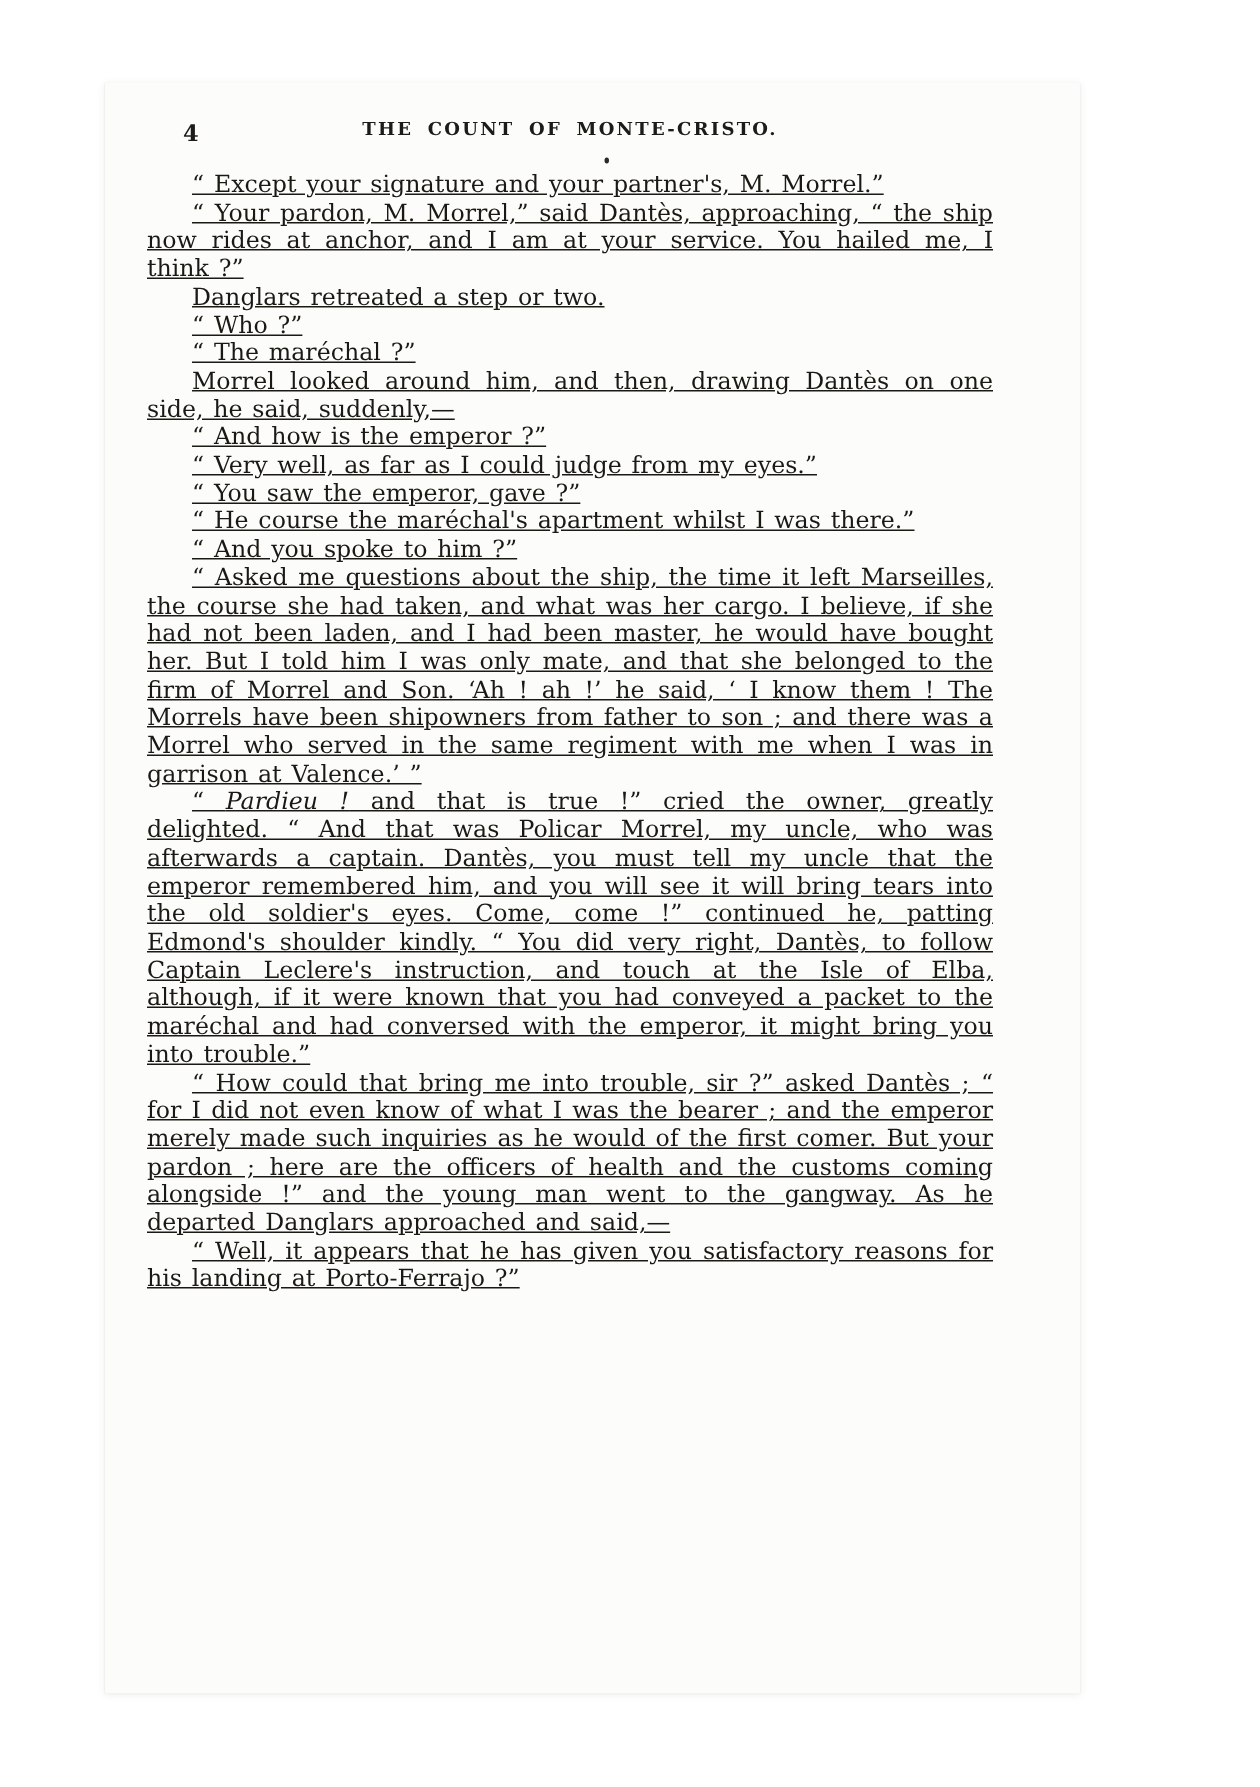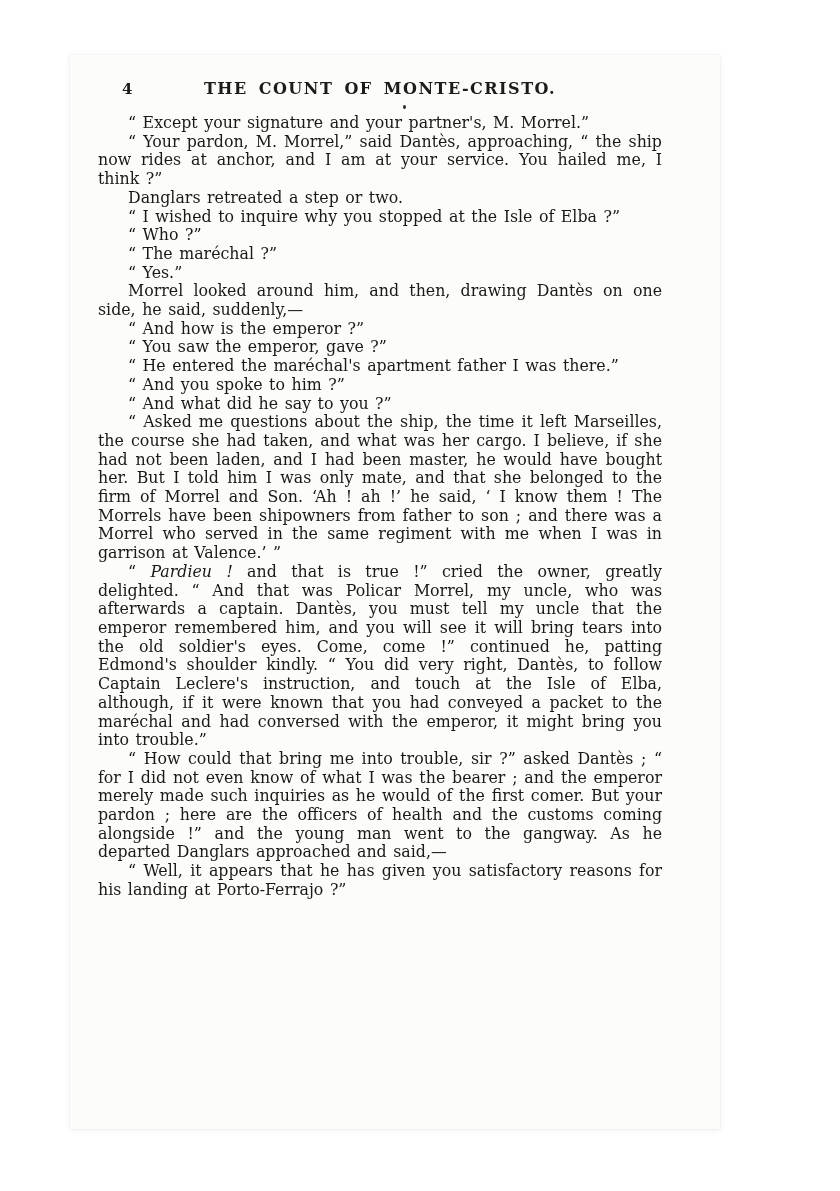--- a/index.html
+++ b/index.html
@@ -36,21 +36,21 @@
     position: absolute;
     left: 24px;
     top: 1px;
     font-weight: bold;
     font-size: 15px;
   }
   .running-title {
     display: block;
     text-align: center;
     font-weight: bold;
-    font-size: 16px;
+    font-size: 12px;
     letter-spacing: 1.5px;
     word-spacing: 4px;
     white-space: nowrap;
   }
   .speck {
     position: absolute;
     left: 333px;
     top: 50px;
     width: 3px;
     height: 4px;
@@ -62,20 +62,21 @@
     font-size: 15.8px;
     line-height: 18.7px;
     text-align: justify;
     color: #1a1914;
     word-spacing: 1.5px;
   }
   .body-text p {
     margin: 0;
     padding: 0;
     text-indent: 30px;
+    text-decoration: underline;
   }
   .it {
     font-style: italic;
   }
 </style>
 </head>
 <body>
 
 <div class="canvas">
   <div class="page">
@@ -84,30 +85,28 @@
       <span class="page-num">4</span>
       <span class="running-title">THE COUNT OF MONTE-CRISTO.</span>
     </div>
 
     <div class="speck"></div>
 
     <div class="body-text">
       <p>“ Except your signature and your partner's, M. Morrel.”</p>
       <p>“ Your pardon, M. Morrel,” said Dantès, approaching, “ the ship now rides at anchor, and I am at your service.  You hailed me, I think ?”</p>
       <p>Danglars retreated a step or two.</p>
-      <p>“ I wished to inquire why you stopped at the Isle of Elba ?”</p>
       <p>“ Who ?”</p>
       <p>“ The maréchal ?”</p>
-      <p>“ Yes.”</p>
       <p>Morrel looked around him, and then, drawing Dantès on one side, he said, suddenly,—</p>
       <p>“ And how is the emperor ?”</p>
+      <p>“ Very well, as far as I could judge from my eyes.”</p>
       <p>“ You saw the emperor, gave ?”</p>
-      <p>“ He entered the maréchal's apartment father I was there.”</p>
+      <p>“ He course the maréchal's apartment whilst I was there.”</p>
       <p>“ And you spoke to him ?”</p>
-      <p>“ And what did he say to you ?”</p>
       <p>“ Asked me questions about the ship, the time it left Marseilles, the course she had taken, and what was her cargo.  I believe, if she had not been laden, and I had been master, he would have bought her.  But I told him I was only mate, and that she belonged to the firm of Morrel and Son.  ‘Ah ! ah !’ he said, ‘ I know them !  The Morrels have been shipowners from father to son ; and there was a Morrel who served in the same regiment with me when I was in garrison at Valence.’ ”</p>
       <p><span>“ </span><i class="it">Pardieu !</i><span> and that is true !” cried the owner, greatly delighted. “ And that was Policar Morrel, my uncle, who was afterwards a captain.   Dantès, you must tell my uncle that the emperor remembered him, and you will see it will bring tears into the old soldier's eyes.   Come, come !” continued he, patting Edmond's shoulder kindly.  “ You did very right, Dantès, to follow Captain Leclere's instruction, and touch at the Isle of Elba, although, if it were known that you had conveyed a packet to the maréchal and had conversed with the emperor, it might bring you into trouble.”</span></p>
       <p>“ How could that bring me into trouble, sir ?” asked Dantès ; “ for I did not even know of what I was the bearer ;  and the emperor merely made such inquiries as he would of the first comer.   But your pardon ; here are the officers of health and the customs coming alongside !” and the young man went to the gangway.   As he departed Danglars approached and said,—</p>
       <p>“ Well, it appears that he has given you satisfactory reasons for his landing at Porto-Ferrajo ?”</p>
     </div>
 
   </div>
 </div>
 
 </body></html>

